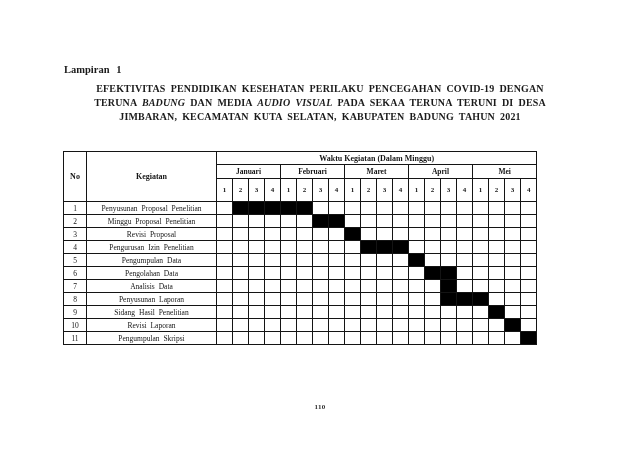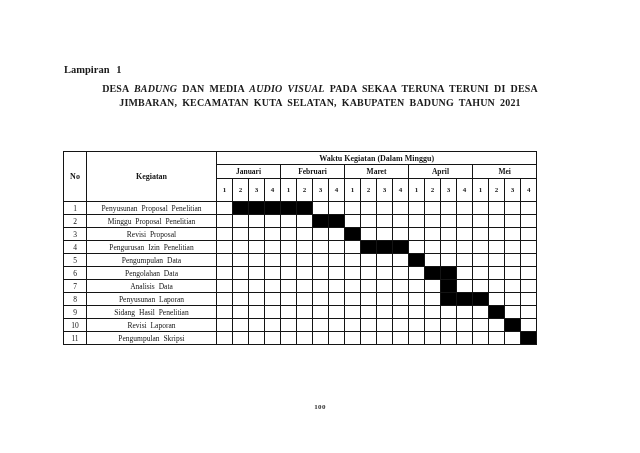--- a/index.html
+++ b/index.html
@@ -42,21 +42,22 @@
   }
 </style>
 </head>
 <body>
 
 <div class="page">
 
   <div class="lampiran">Lampiran 1</div>
 
   <div class="title-block">
-    <div class="title-line"><span>DESA </span><i>BADUNG</i><span> DAN MEDIA </span><i>AUDIO VISUAL</i><span> PADA SEKAA TERUNA TERUNI DI DESA</span></div>
+    <div class="title-line">EFEKTIVITAS PENDIDIKAN KESEHATAN PERILAKU PENCEGAHAN COVID-19 DENGAN</div>
+    <div class="title-line"><span>TERUNA </span><i>BADUNG</i><span> DAN MEDIA </span><i>AUDIO VISUAL</i><span> PADA SEKAA TERUNA TERUNI DI DESA</span></div>
     <div class="title-line">JIMBARAN, KECAMATAN KUTA SELATAN, KABUPATEN BADUNG TAHUN 2021</div>
   </div>
 
   <table class="schedule">
     <colgroup>
         <col style="width: 23px;">
         <col style="width: 130px;">
         <col style="width: 16px;">
         <col style="width: 16px;">
         <col style="width: 16px;">
@@ -375,15 +376,15 @@
           <td class="c-week"></td>
           <td class="c-week"></td>
           <td class="c-week"></td>
           <td class="c-week"></td>
           <td class="c-week"></td>
           <td class="c-week filled" style="background: rgb(0, 0, 0);"></td>
         </tr>
       </tbody>
   </table>
 
-  <div class="page-number">100</div>
+  <div class="page-number">110</div>
 
 </div>
 
 </body></html>

